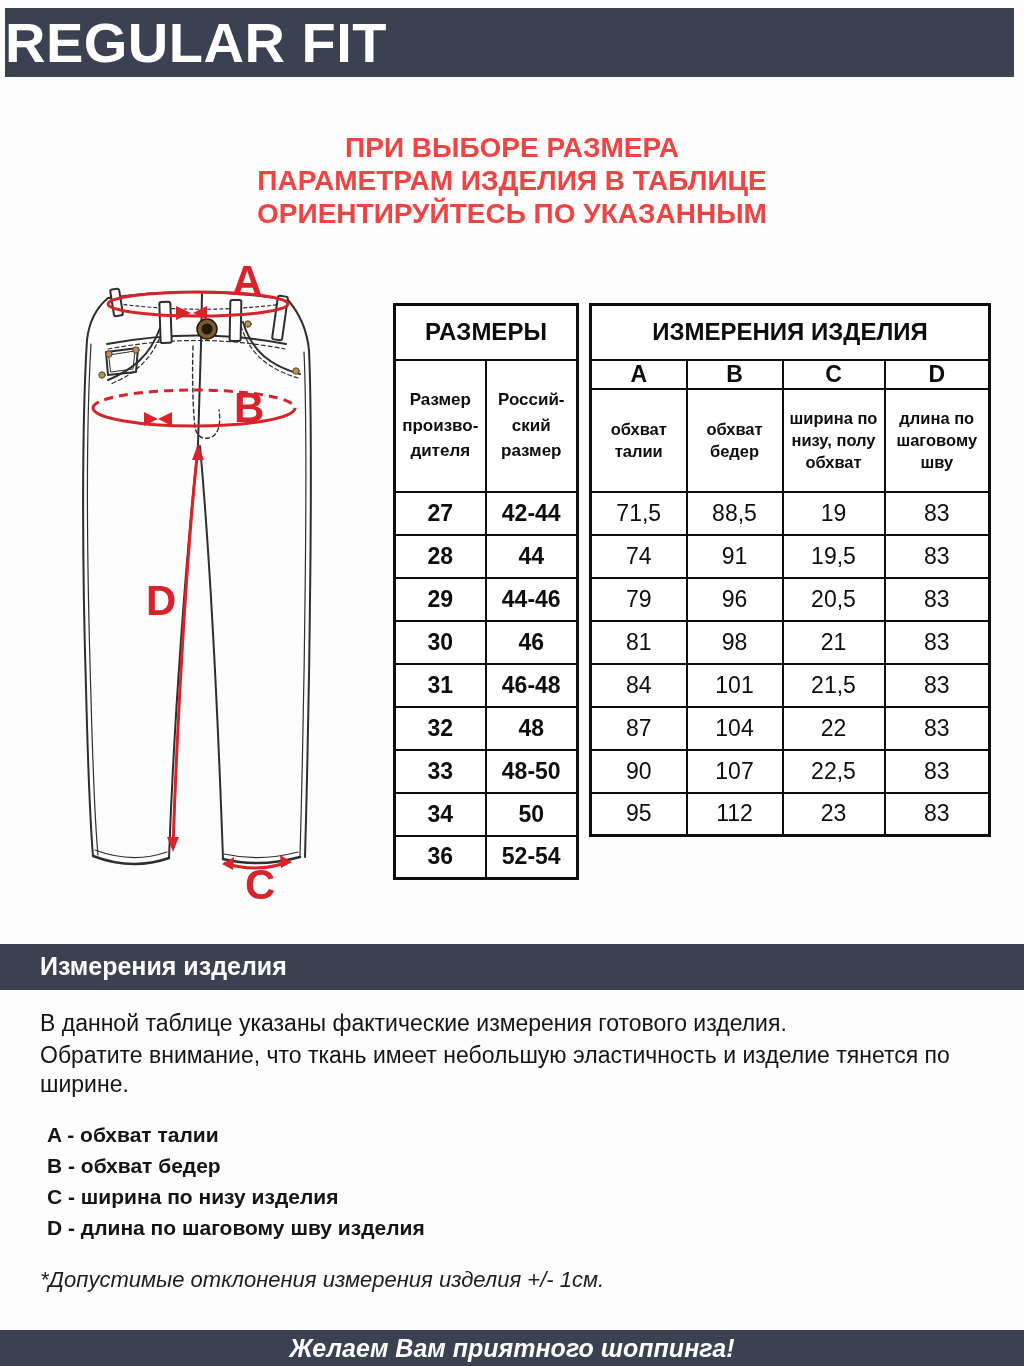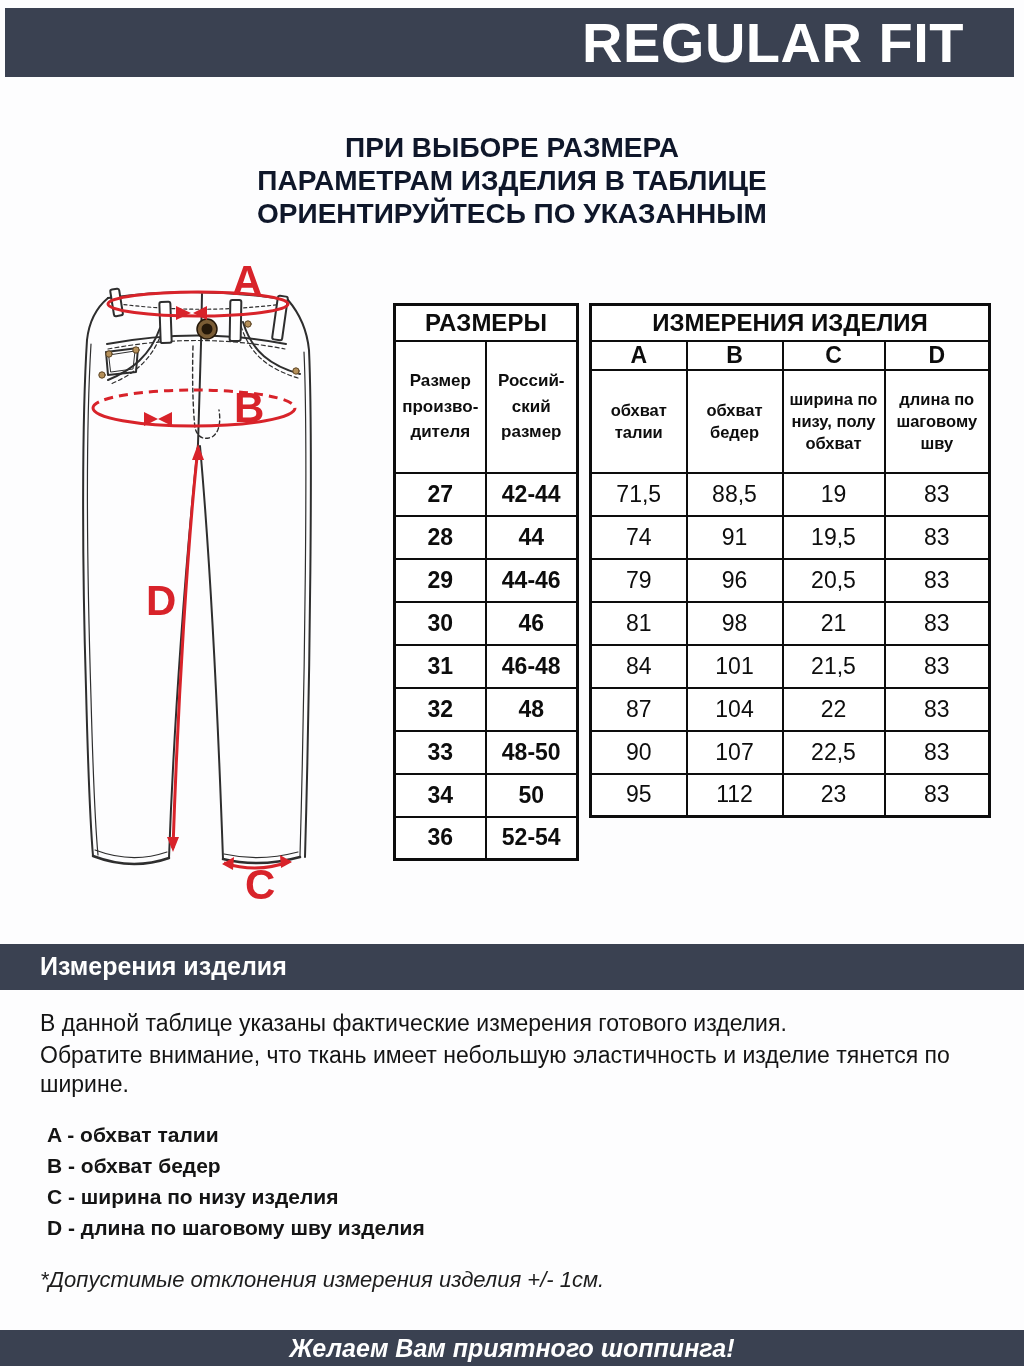--- a/index.html
+++ b/index.html
@@ -7,36 +7,36 @@
   html,body { width:1024px; height:1366px; }
   body {
     font-family:"Liberation Sans","DejaVu Sans",sans-serif;
     background:#ffffff; position:relative; overflow:hidden; color:var(--ink);
   }
   .page { position:absolute; left:0; top:0; width:1024px; height:1366px; background:#fdfdfe; }
 
   .top-bar {
     position:absolute; left:5px; top:8px; width:1009px; height:69px;
     background:var(--navy); color:#fff; font-weight:bold; font-size:56px;
-    line-height:69px; text-align:right; padding-right:50px; letter-spacing:.5px;
+    line-height:69px; padding-right:74px; letter-spacing:.5px;
   }
 
   .intro {
     position:absolute; top:131px; left:0; width:100%; text-align:center;
-    font-weight:bold; font-size:28px; line-height:33px; color:#0f172a;
+    font-weight:bold; font-size:28px; line-height:33px; color:#ef4444;
   }
 
   .jeans-svg { position:absolute; left:62px; top:258px; width:330px; height:650px; }
   .marker-label { font-weight:bold; font-size:42px; font-family:"Liberation Sans","DejaVu Sans",sans-serif; }
 
   .tables { position:absolute; left:393px; top:303px; display:flex; gap:10px; align-items:flex-start; }
   table { border-collapse:collapse; background:#fff; table-layout:fixed; }
   .tbl { border:3px solid #0d0d0d; }
   .tbl th,.tbl td { border:2px solid #0d0d0d; text-align:center; vertical-align:middle; color:#0d0d0d; padding:0 2px; }
-  .h-head th  { height:36px; font-size:24px; font-weight:bold;margin-top:32px; }
+  .h-head th  { height:55px; font-size:24px; font-weight:bold;margin-top:32px; }
   .h-letters th { height:29px; font-size:23px; font-weight:bold; }
   .h-desc th  { height:103px; font-size:16.5px; font-weight:bold; line-height:1.35; }
   .h-sub      { height:132px; font-size:17px; font-weight:bold; line-height:1.5; }
   .data-row td { height:43px; font-size:23px; }
   .bold-col { font-weight:bold; }
   .preline { white-space:pre-line; }
 
   .section-bar {
     position:absolute; top:944px; left:0; width:1024px; height:46px;
     background:var(--navy); color:#fff; font-weight:bold; font-size:25px;

